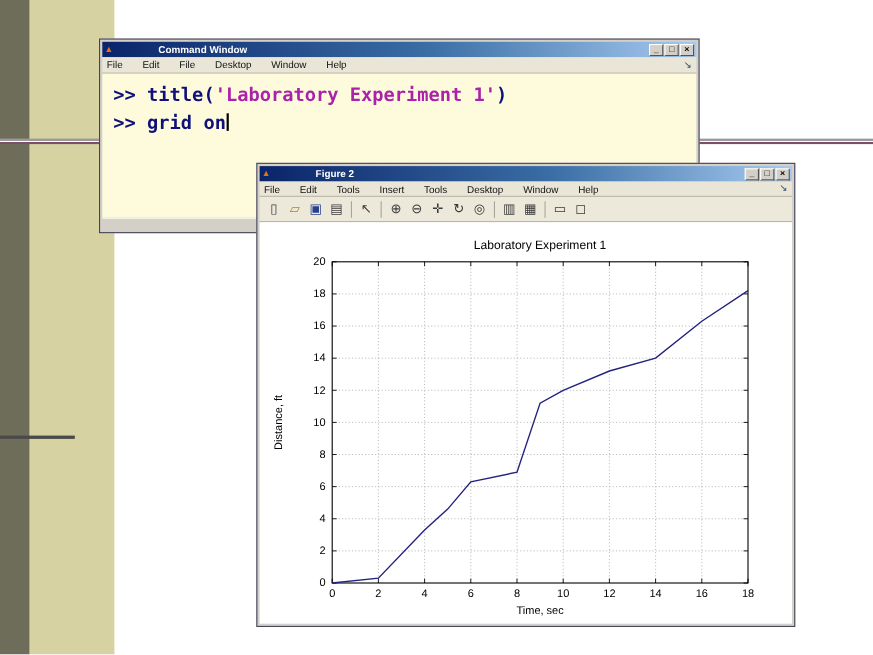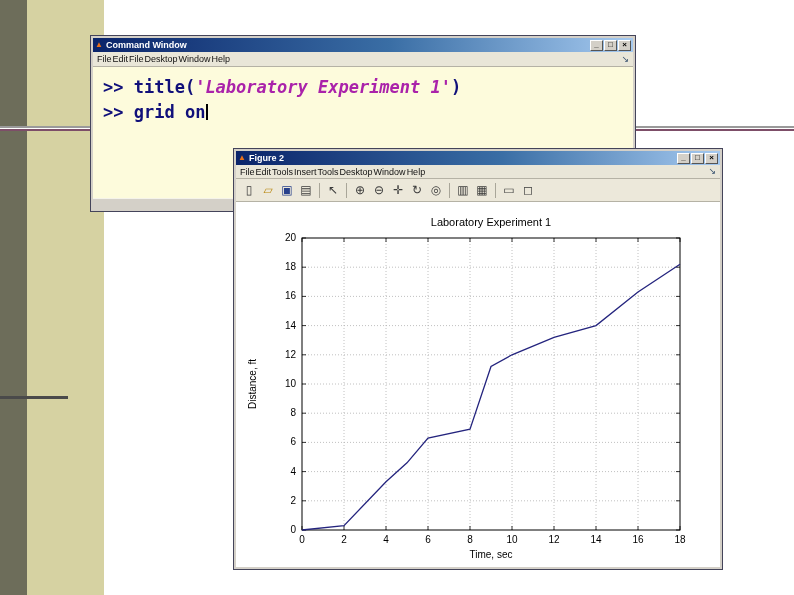--- a/index.html
+++ b/index.html
@@ -9,34 +9,34 @@
   .hline-top{position:absolute;left:0;top:126px;width:794px;height:5px;
     background:linear-gradient(#9a9a9a 0 2px,#ffffff 2px 3px,var(--accent1,#7d4e68) 3px 5px);}
   .hline-left{position:absolute;left:0;top:396px;width:68px;height:3px;background:var(--accent2,#4a4a4a);}
 
   .window{position:absolute;box-sizing:border-box;background:#d4d0c8;border:1px solid #44445a;padding:2px;display:flex;flex-direction:column;}
   .cmd-window{left:90px;top:35px;width:546px;height:177px;z-index:5;}
   .fig-window{left:233px;top:148px;width:490px;height:422px;z-index:6;}
 
   .titlebar{height:14px;flex:0 0 14px;background:linear-gradient(to right,#0a246a,#3a6ea5 55%,#a6caf0);display:flex;align-items:center;gap:3px;padding:0 2px;color:#fff;font-size:9px;font-weight:bold;}
   .tb-icon{color:#e8701a;font-size:8px;line-height:10px;}
-  .tb-title{white-space:nowrap;overflow:hidden;}
+  .tb-title{white-space:nowrap;overflow:hidden;margin-left:38px;}
   .tb-buttons{margin-left:auto;display:flex;gap:1px;}
   .tbtn{width:13px;height:11px;box-sizing:border-box;background:#d4d0c8;border:1px solid;border-color:#ffffff #555 #555 #ffffff;color:#000;font-size:8px;line-height:8px;text-align:center;font-weight:bold;}
 
   .menubar{height:14px;flex:0 0 14px;background:#e9e6d8;border-bottom:1px solid #b5b2a5;display:flex;align-items:center;padding:0 4px;font-size:9px;color:#111;}
   .fig-window .menubar{height:13px;flex-basis:13px;}
-  .menu-items{display:flex;gap:1px;}
+  .menu-items{display:flex;gap:18px;}
   .menu-item{cursor:default;}
   .dock{margin-left:auto;color:#35506e;font-size:9px;line-height:9px;}
 
   .cmd-content{flex:1 1 auto;background:var(--cmd-bg,#fdfbdc);padding:8px 0 0 10px;font-family:"DejaVu Sans Mono",monospace;font-weight:bold;font-size:17px;overflow:hidden;}
   .cmd-line{line-height:25px;white-space:pre;}
   .seg-code{color:var(--code,#10107a);}
-  .seg-string{color:var(--str,#aa22aa);font-style:italic;}
+  .seg-string{color:var(--str,#aa22aa);}
   .caret{display:inline-block;width:2px;height:16px;background:#000;margin-left:1px;vertical-align:-2px;}
   .cmd-bottom{flex:0 0 10px;background:#d4d0c8;border-top:1px solid #f5f3ea;}
 
   .toolbar{height:22px;flex:0 0 22px;background:#ece8da;border-bottom:1px solid #b5b2a5;display:flex;align-items:center;padding:0 4px;gap:1px;}
   .tb-tool{width:18px;height:18px;text-align:center;line-height:18px;font-size:12px;color:#3a3a3a;}
   .tb-sep{width:1px;height:15px;background:#a9a699;margin:0 3px;}
 
   .fig-content{flex:1 1 auto;background:#ffffff;overflow:hidden;}
 </style>
 </head>

